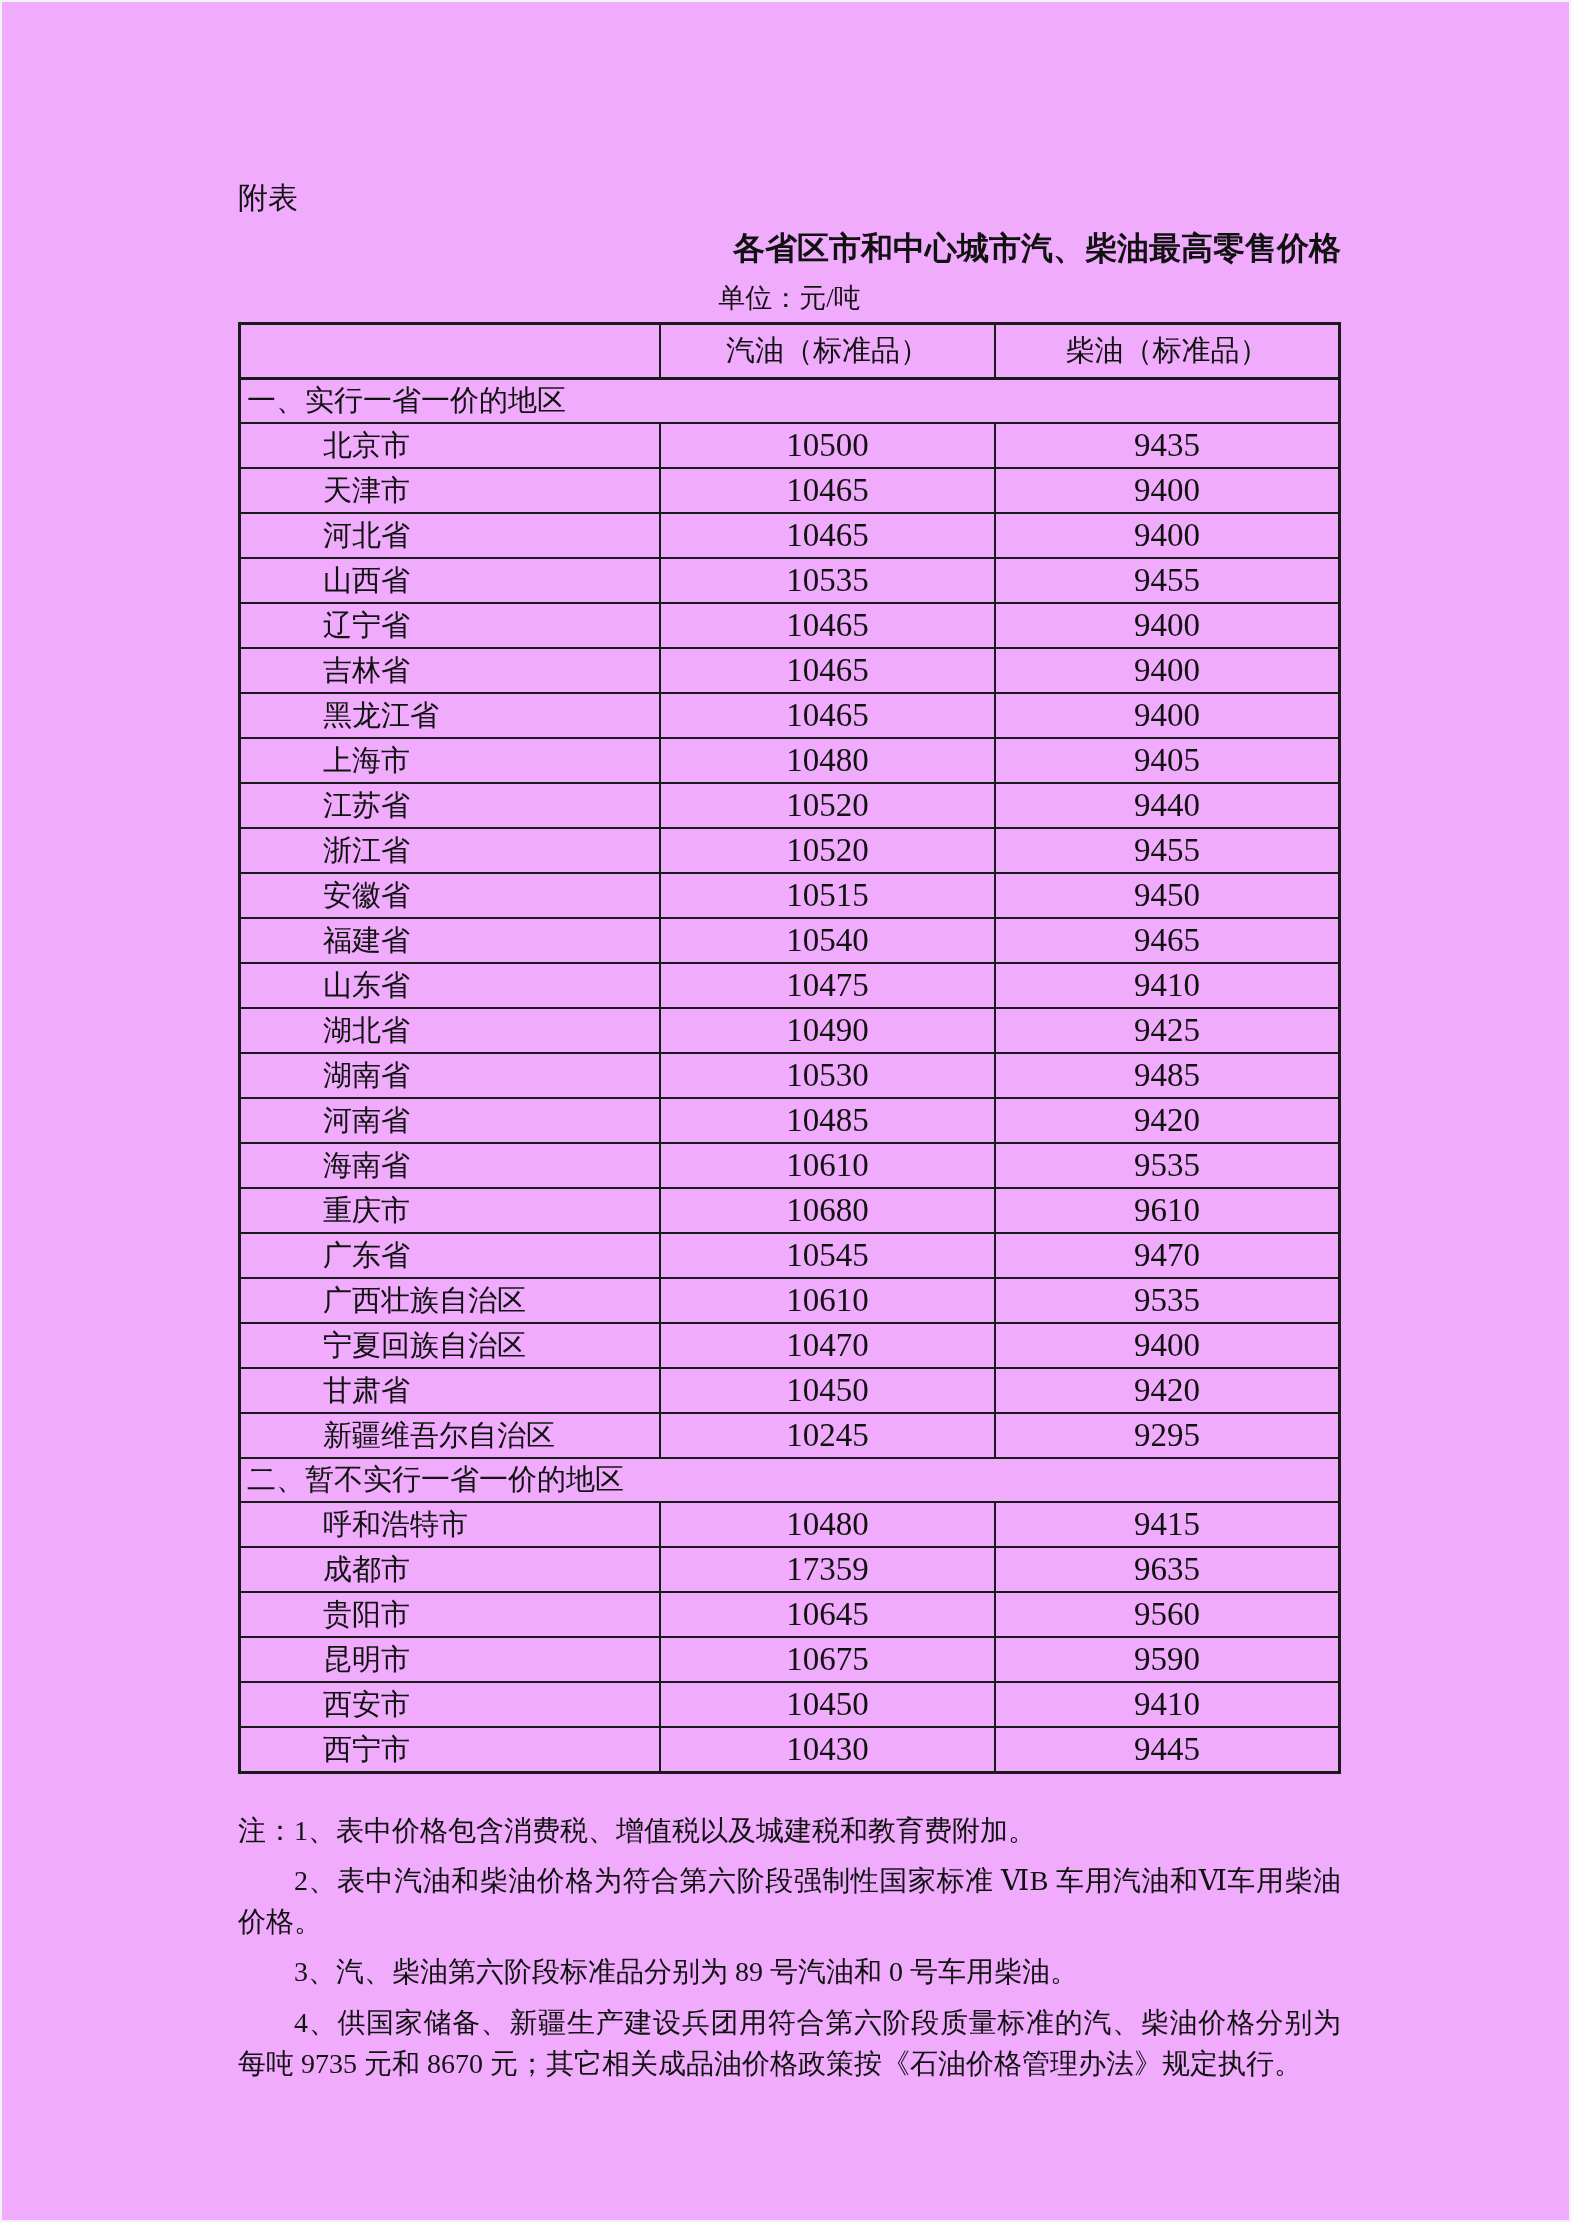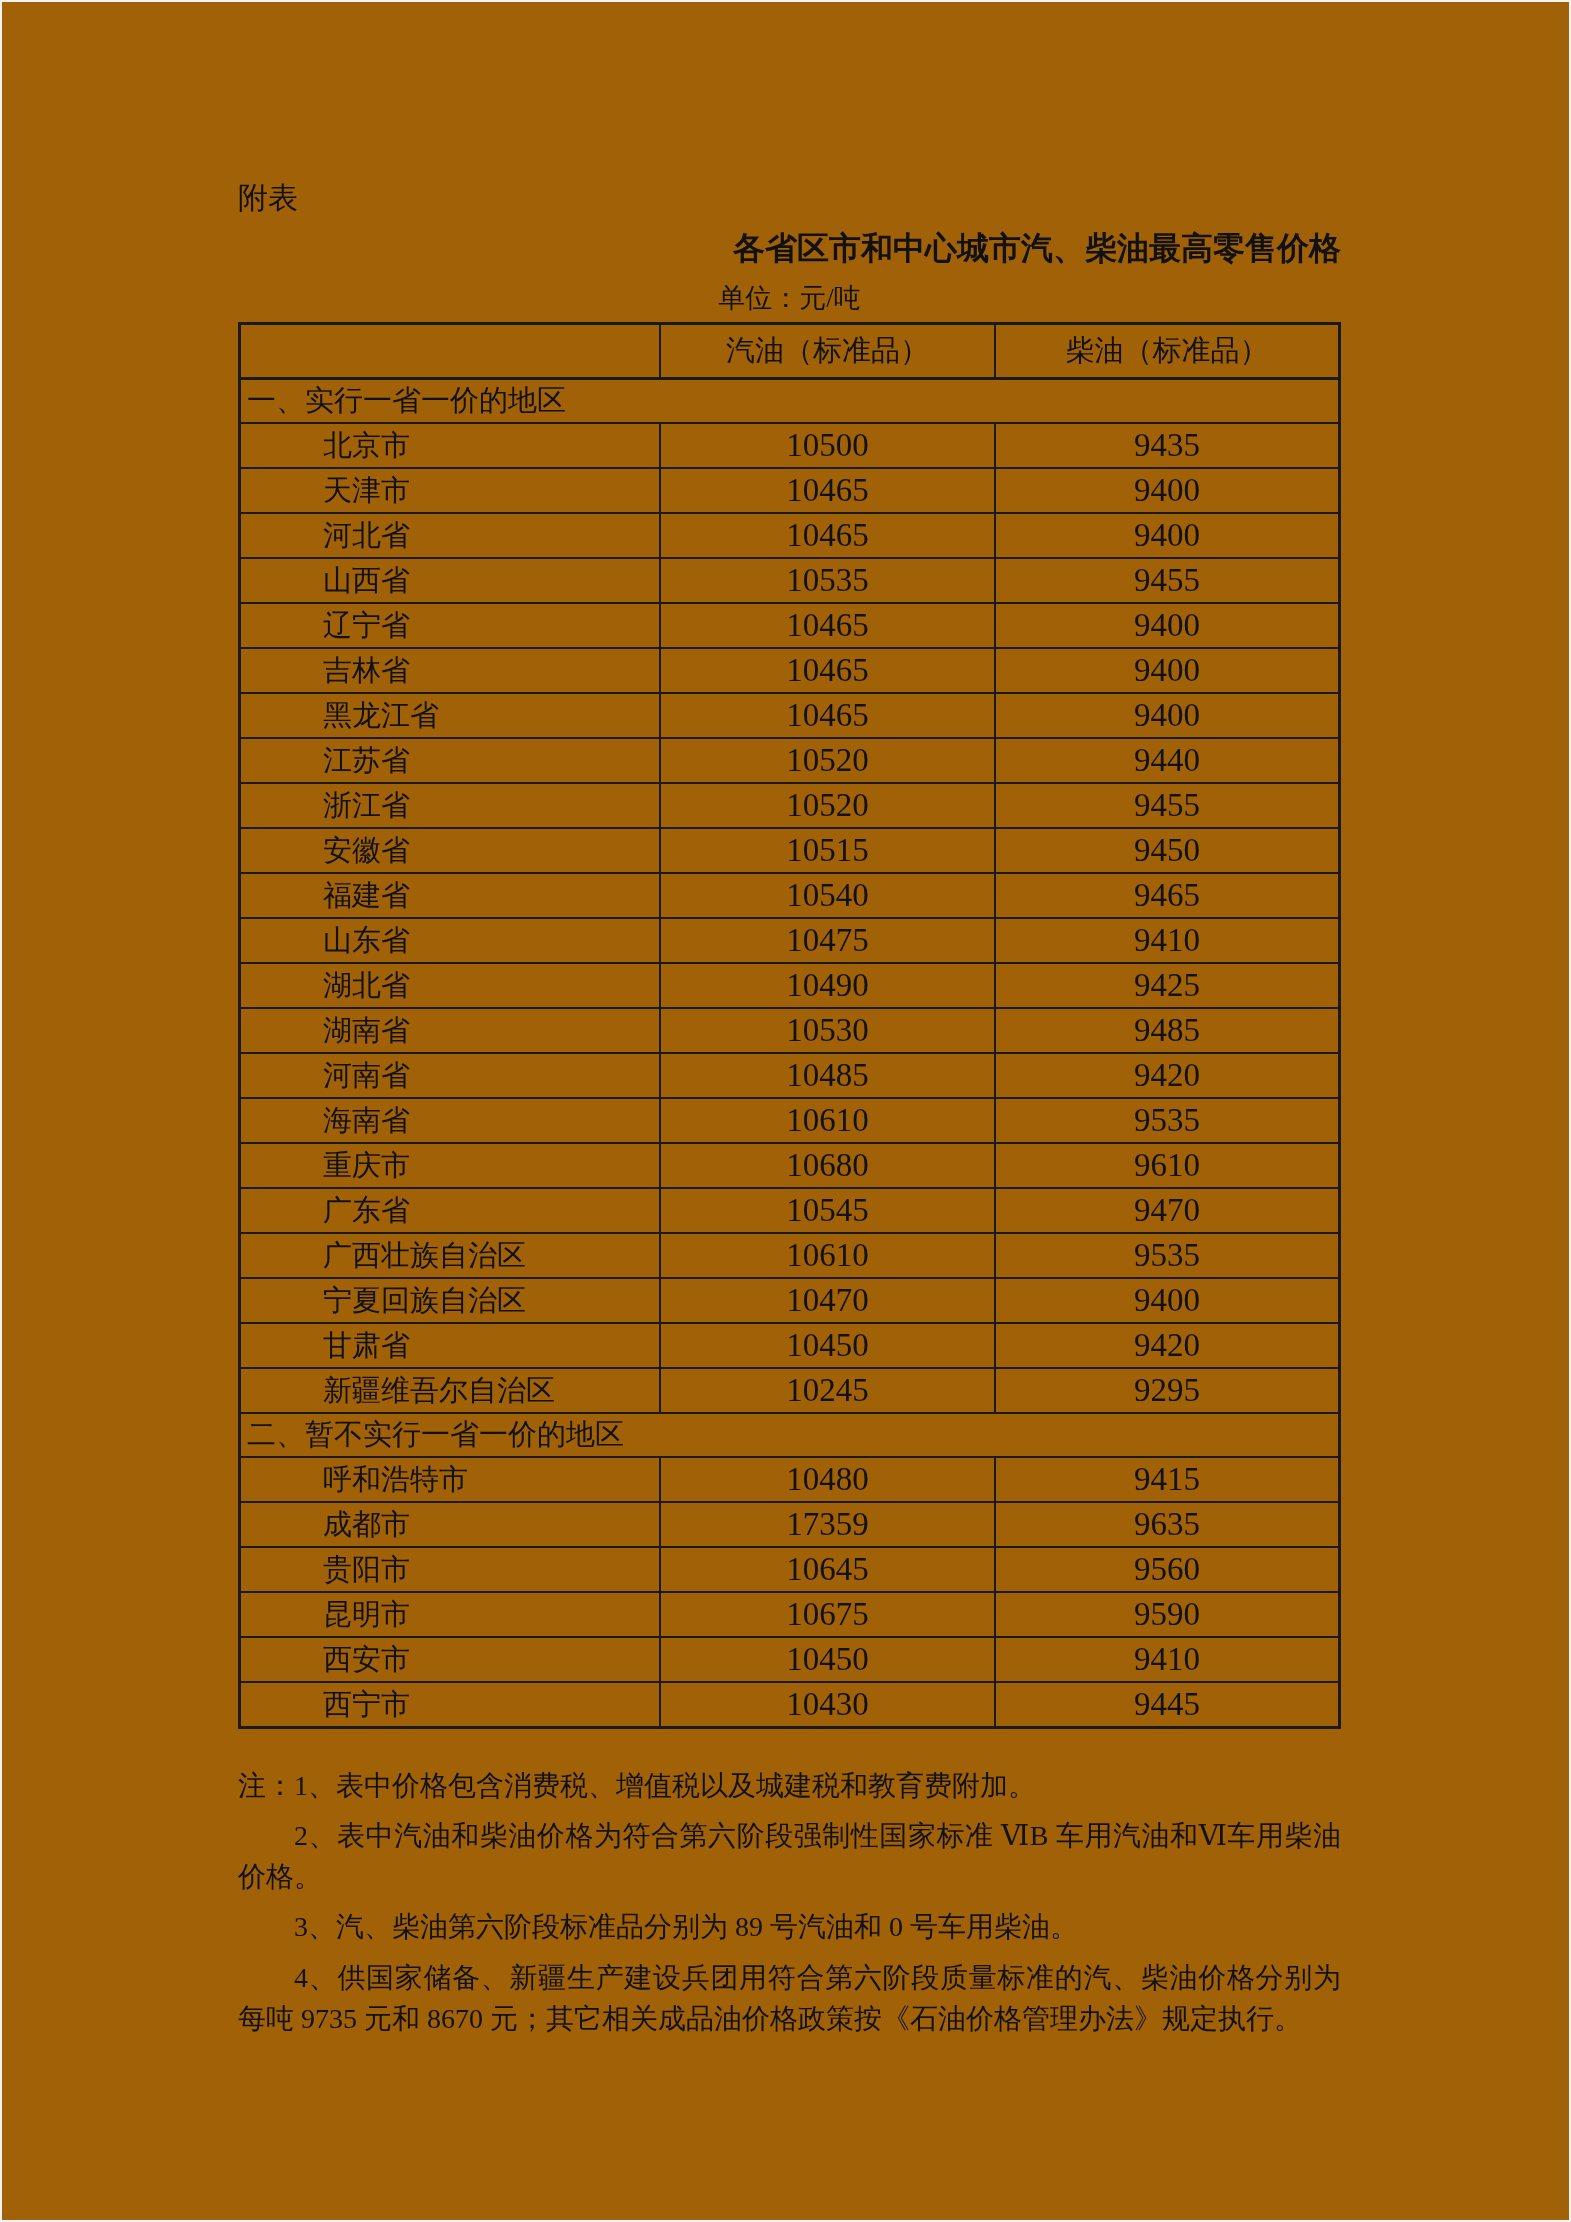--- a/index.html
+++ b/index.html
@@ -1,20 +1,20 @@
 <!DOCTYPE html>
 <html><head>
 <meta charset="utf-8">
 <style>
   html, body { margin: 0; padding: 0; background: #ffffff; }
   .page {
     position: relative;
     width: 1571px;
     height: 2222px;
-    background: #a16207;
+    background: #f0abfc;
     color: #111111;
     font-family: "Liberation Serif", "DejaVu Serif", serif;
     box-shadow: inset 0 0 0 2px #f2f2f2;
     overflow: hidden;
   }
   .content {
     position: absolute;
     left: 238px;
     top: 180px;
     width: 1103px;
@@ -145,20 +145,25 @@
             <td class="cell-region">吉林省</td>
             <td class="cell-gasoline">10465</td>
             <td class="cell-diesel">9400</td>
           </tr>
           <tr>
             <td class="cell-region">黑龙江省</td>
             <td class="cell-gasoline">10465</td>
             <td class="cell-diesel">9400</td>
           </tr>
           <tr>
+            <td class="cell-region">上海市</td>
+            <td class="cell-gasoline">10480</td>
+            <td class="cell-diesel">9405</td>
+          </tr>
+          <tr>
             <td class="cell-region">江苏省</td>
             <td class="cell-gasoline">10520</td>
             <td class="cell-diesel">9440</td>
           </tr>
           <tr>
             <td class="cell-region">浙江省</td>
             <td class="cell-gasoline">10520</td>
             <td class="cell-diesel">9455</td>
           </tr>
           <tr>

